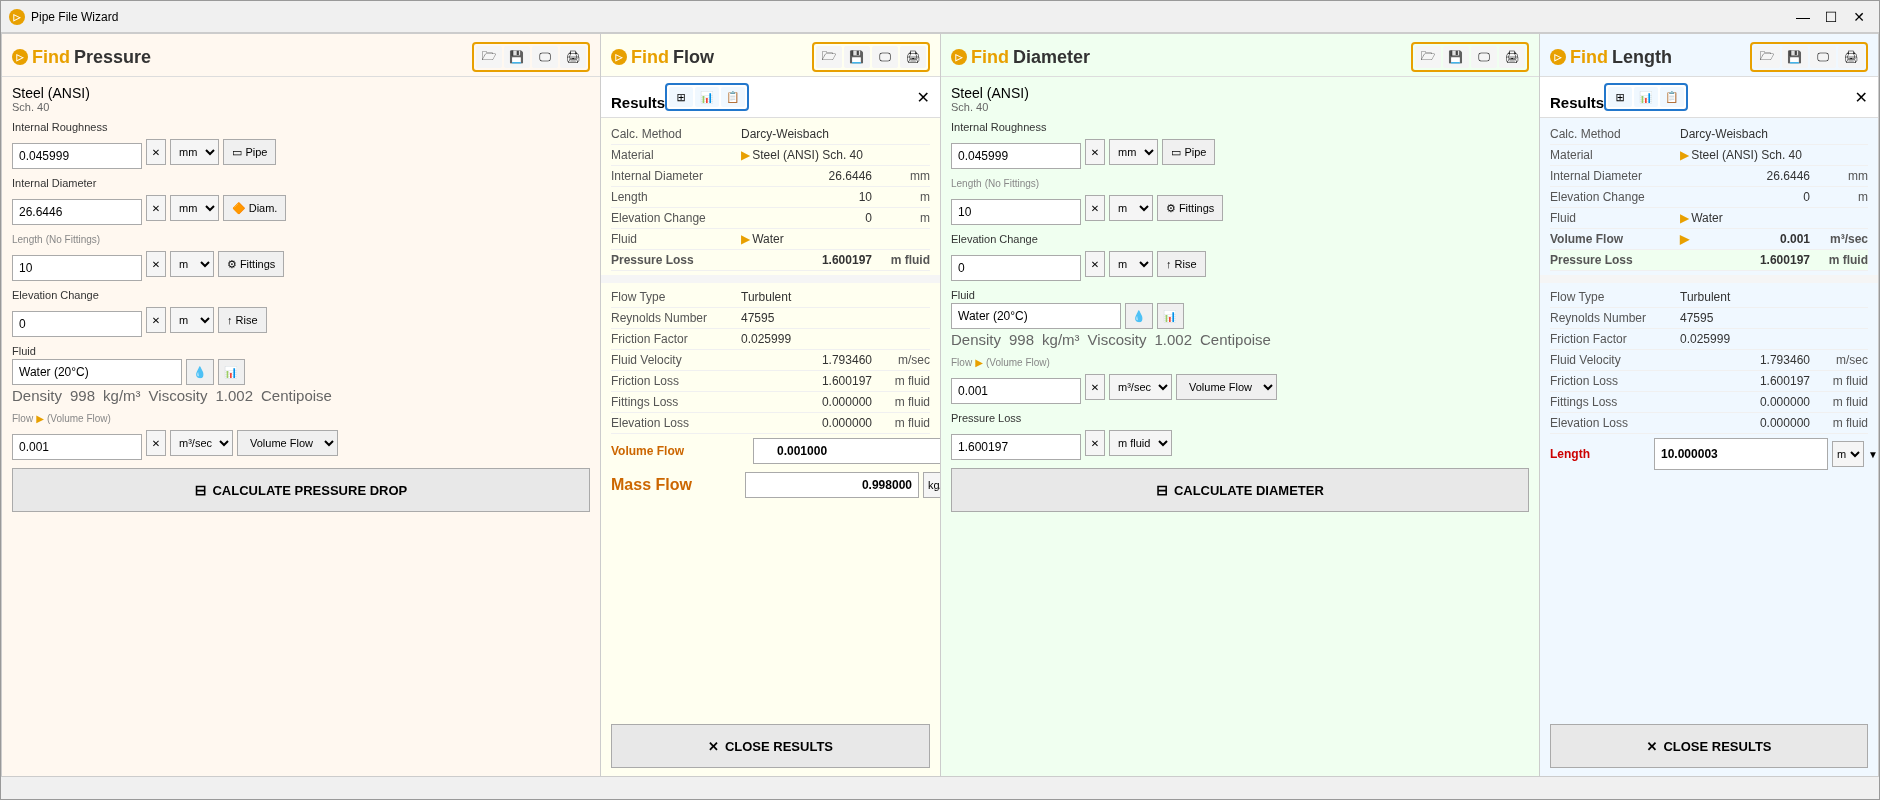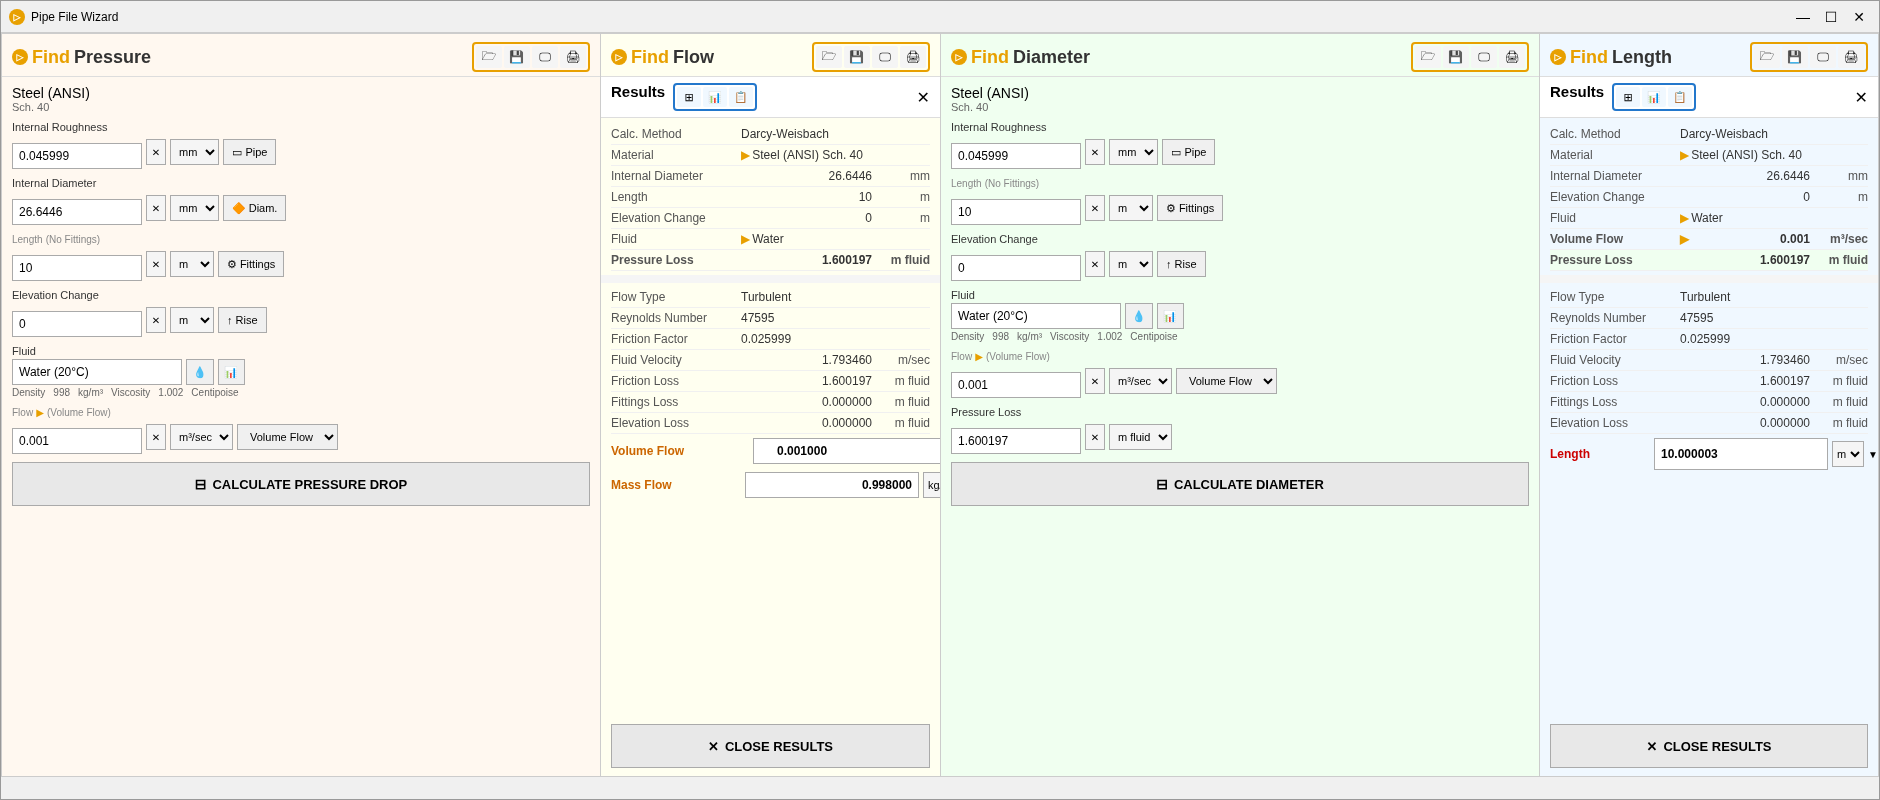--- a/index.html
+++ b/index.html
@@ -32,21 +32,21 @@
     
     .panel-header { padding: 8px 10px 4px; display: flex; align-items: center; justify-content: space-between; border-bottom: 1px solid #ddd; }
     .panel-title { font-size: 18px; font-weight: normal; display: flex; align-items: center; gap: 4px; }
     .panel-title-find { color: #e8a000; font-weight: bold; }
     .panel-title-word { color: #333; font-weight: bold; }
     .panel-toolbar { display: flex; gap: 2px; border: 2px solid #e8a000; border-radius: 4px; padding: 2px; }
     .panel-toolbar-btn { width: 26px; height: 22px; border: none; background: #f5f5f5; cursor: pointer; display: flex; align-items: center; justify-content: center; font-size: 12px; border-radius: 2px; }
 
     
     .results-header { padding: 6px 10px; display: flex; align-items: center; justify-content: space-between; background: #fff; border-bottom: 1px solid #ddd; }
-    .results-title { font-size: 15px; font-weight: bold; display: flex; align-items: flex-start; gap: 8px; }
+    .results-title { font-size: 15px; font-weight: bold; display: flex; align-items: flex-end; gap: 0; }
     .results-toolbar { display: flex; gap: 2px; border: 2px solid #2277cc; border-radius: 4px; padding: 2px; }
     .results-toolbar-btn { width: 24px; height: 20px; border: none; background: #f0f8ff; cursor: pointer; font-size: 11px; border-radius: 2px; }
     .close-btn { background: none; border: none; cursor: pointer; font-size: 16px; }
 
     
     .panel-body { padding: 8px 10px; flex: 1; overflow-y: auto; }
 
     
     .material-title { font-size: 14px; font-weight: normal; margin-bottom: 0; }
     .material-sub { font-size: 11px; color: #666; margin-bottom: 8px; }
@@ -54,21 +54,21 @@
     .field-group { margin-bottom: 8px; }
     .field-label { font-size: 11px; color: #333; margin-bottom: 2px; margin-top: 8px; }
     .field-label span { color: #888; font-size: 10px; }
     .field-row { display: flex; align-items: center; gap: 4px; }
     .field-input { height: 26px; border: 1px solid #aaa; padding: 2px 6px; font-size: 12px; background: white; }
     .field-input-main { width: 130px; margin-top: 8px; }
     .field-clear { width: 20px; height: 26px; border: 1px solid #aaa; background: #f5f5f5; cursor: pointer; display: flex; align-items: center; justify-content: center; font-size: 10px; }
     .field-unit { height: 26px; border: 1px solid #aaa; background: #f5f5f5; padding: 0 4px; font-size: 11px; min-width: 44px; }
     .field-btn { height: 26px; border: 1px solid #aaa; background: #f0f0f0; padding: 0 8px; cursor: pointer; font-size: 11px; white-space: nowrap; display: flex; align-items: center; gap: 3px; }
 
-    .density-row { display: flex; gap: 8px; font-size: 10px; color: #666; margin-top: 2px; }
+    .density-row { display: flex; gap: 8px; font-size: 15px; color: #666; margin-top: 2px; }
 
     
     .calc-btn { width: 100%; height: 44px; background: #e8e8e8; border: 1px solid #aaa; cursor: pointer; font-size: 13px; font-weight: bold; display: flex; align-items: center; justify-content: center; gap: 6px; margin-top: 8px; }
     .calc-btn-icon { font-size: 14px; }
 
     
     .results-row { display: flex; justify-content: space-between; align-items: center; padding: 3px 0; font-size: 12px; border-bottom: 1px solid #f0f0f0; }
     .results-label { color: #555; flex: 0 0 130px; }
     .results-value { color: #333; flex: 1; text-align: right; padding-right: 8px; }
     .results-unit { color: #555; flex: 0 0 50px; text-align: right; }
@@ -323,21 +323,21 @@
             <div style="display:flex;align-items:center;gap:4px;">
               <span style="color:#cc6600;flex:0 0 130px;font-weight:bold;font-size:12px">Volume Flow</span>
               <input type="text" style="flex: 1 1 0%; height: 26px; border: 1px solid rgb(170, 170, 170); padding: 2px 23px; font-size: 12px; font-weight: bold; background: white; margin-left: 8px;" value="0.001000">
               <select style="height:26px;border:1px solid #aaa;background:#f5f5f5;font-size:11px"><option>m³/sec</option></select>
 
             </div>
           </div>
 
           <div style="padding:4px 0">
             <div style="display:flex;align-items:center;gap:4px;">
-              <span style="color:#cc6600;flex:0 0 130px;font-weight:bold;font-size:12px">Mass Flow</span>
+              <span style="color:#cc6600;flex:0 0 130px;font-weight:bold;font-size:16px">Mass Flow</span>
               <input type="text" style="flex: 1 1 0%; height: 26px; border: 1px solid rgb(170, 170, 170); padding: 2px 6px; font-size: 12px; font-weight: bold; background: white; text-align: right;" value="0.998000">
               <select style="height:26px;border:1px solid #aaa;background:#f5f5f5;font-size:11px"><option>kg/sec</option></select>
 
             </div>
           </div>
         </div>
 
         <div style="padding:6px 10px 8px">
           <button class="close-results-btn">
             <span>✕</span>

